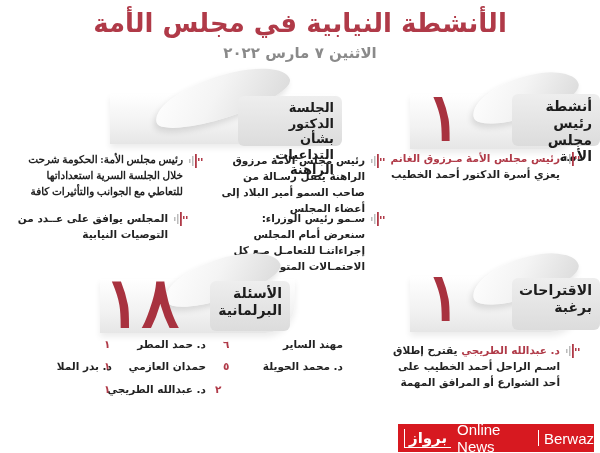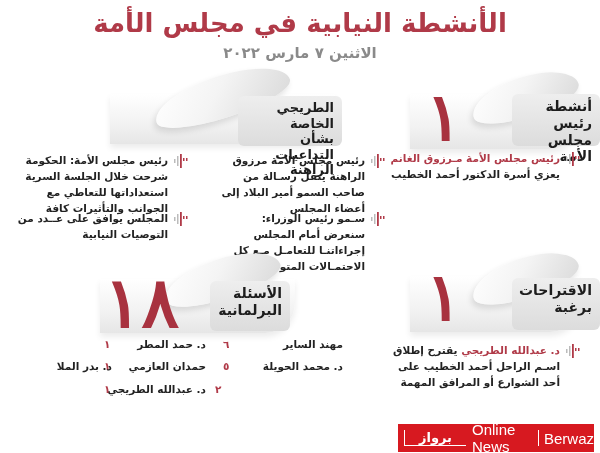--- a/index.html
+++ b/index.html
@@ -54,22 +54,22 @@
   .q-row { position: absolute; height: 16px; white-space: nowrap; }
   .q-name { position: absolute; right: 0; text-align: right; }
   .q-count { position: absolute; color: #b03a48; }
 
   .footer {
     position: absolute; left: 398px; top: 424px; width: 196px; height: 28px;
     background: #d71920; display: flex; align-items: center; padding-left: 6px;
     color: #ffffff; font-family: "Liberation Sans", sans-serif; font-size: 15px;
   }
   .footer .logo {
-    font-family: "DejaVu Sans", sans-serif; font-weight: bold; font-size: 13px;
-    border-left: 1px solid #fff; border-bottom: 1px solid #fff; padding: 0 14px; margin-right: 6px; direction: rtl;
+    font-family: "DejaVu Sans", sans-serif; font-weight: bold; font-size: 15px;
+    border-left: 1px solid #fff; border-bottom: 1px solid #fff; padding: 0 4px; margin-right: 6px; direction: rtl;
   }
   .footer .sep { width: 1px; height: 16px; background: #fff; margin: 0 5px; }
 </style>
 </head>
 <body>
 
 <svg width="0" height="0" style="position:absolute">
   <defs>
     <symbol id="bullet-sym" viewBox="0 0 16 14">
       <rect x="0" y="5" width="1.5" height="4" fill="#bbb"></rect>
@@ -98,32 +98,32 @@
   <svg class="bullet">
       <use href="#bullet-sym"></use>
     </svg>
   <span class="hl">رئيس مجلس الأمة مـرزوق الغانم</span><span> يعزي أسرة الدكتور أحمد الخطيب</span>
 </div>
 
 <div class="curl" style="left:110px; top:72px; width:230px; height:75px;">
   <div class="sheet" style="left:0px; top:22px; width:225px; height:50px;"></div>
   <div class="roll" style="left:42px; top:4px; width:140px; height:42px;"></div>
   <div class="label-box" style="left:128px; top:24px; width:104px; height:50px; font-size:13px;">
-    <div>الطريجي الخاصة</div>
+    <div>الجلسة الدكتور</div>
     <div>بشأن التداعيات الراهنة</div>
   </div>
 </div>
 
 <div class="item" style="right:235px; top:152px; width:145px;">
   <svg class="bullet">
       <use href="#bullet-sym"></use>
     </svg>
   <span>رئيس مجلس الأمة مرزوق الراهنة ينقل رسـالة من صاحب السمو أمير البلاد إلى أعضاء المجلس</span>
 </div>
-<div class="item" style="right:432px; top:152px; width:158px;">
+<div class="item" style="right:417px; top:152px; width:158px;font-family:Liberation Serif, serif;">
   <svg class="bullet">
       <use href="#bullet-sym"></use>
     </svg>
   <span>رئيس مجلس الأمة: الحكومة شرحت خلال الجلسة السرية استعداداتها للتعاطي مع الجوانب والتأثيرات كافة</span>
 </div>
 <div class="item" style="right:235px; top:210px; width:145px;">
   <svg class="bullet">
       <use href="#bullet-sym"></use>
     </svg>
   <span>سـمو رئيس الوزراء: سنعرض أمام المجلس إجراءاتنـا للتعامـل مـع كل الاحتمـالات المتوقعة</span>

